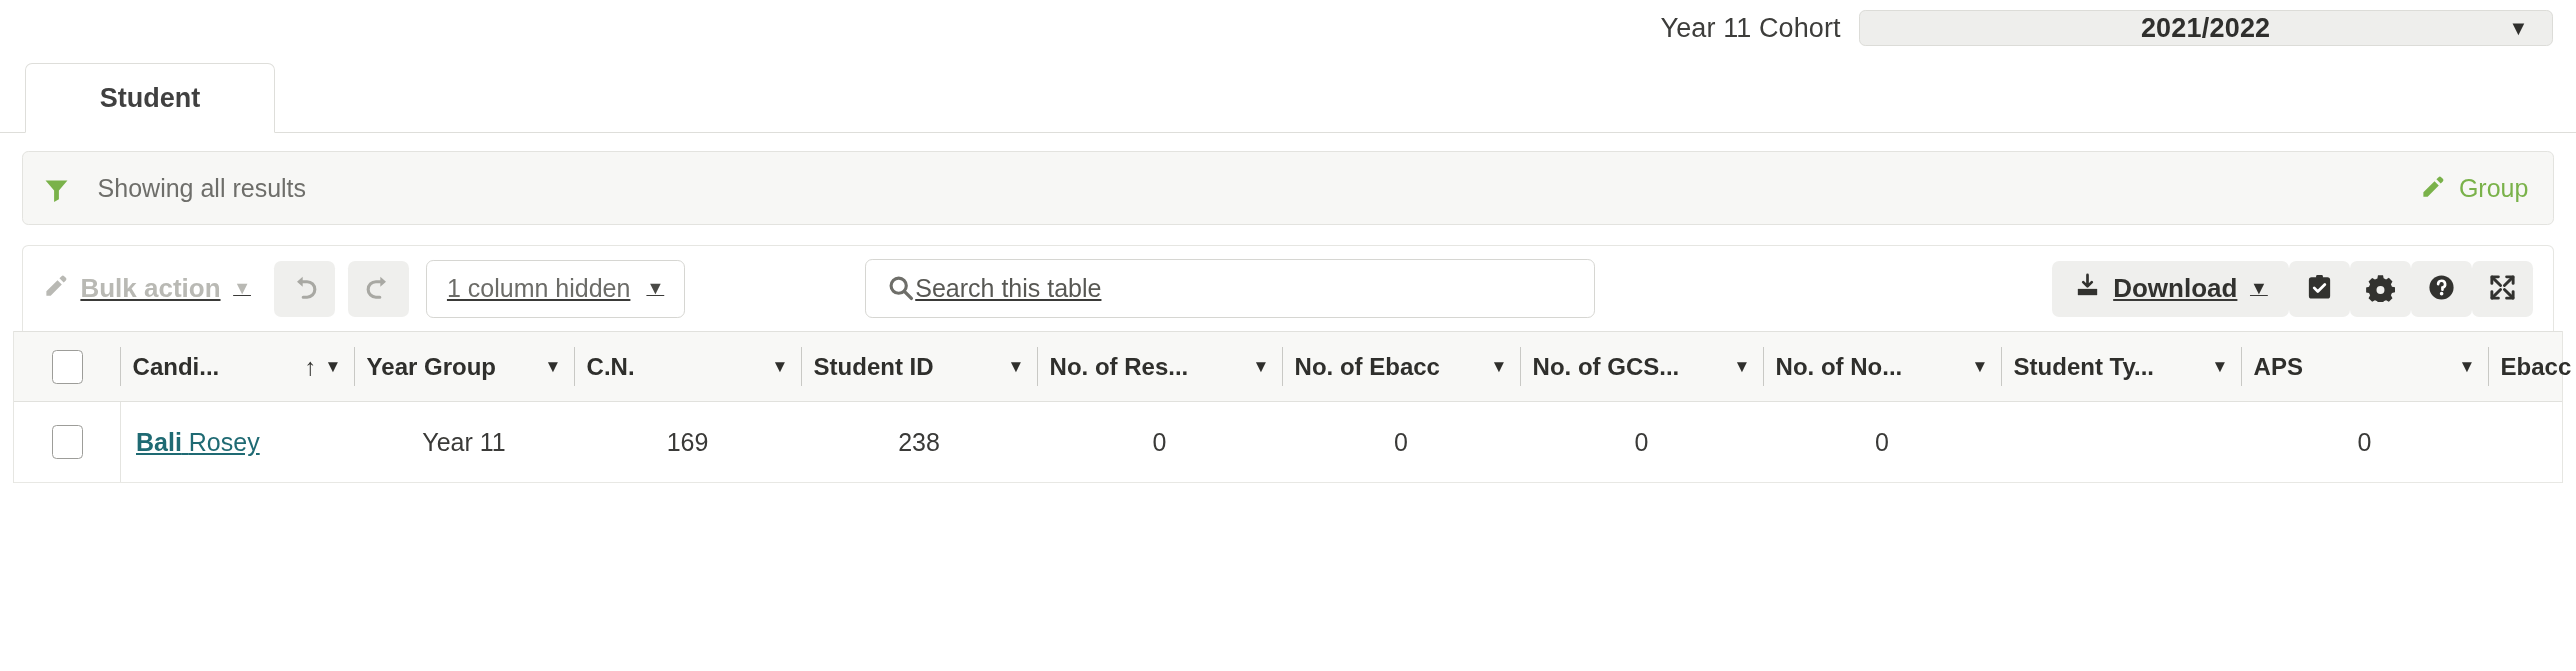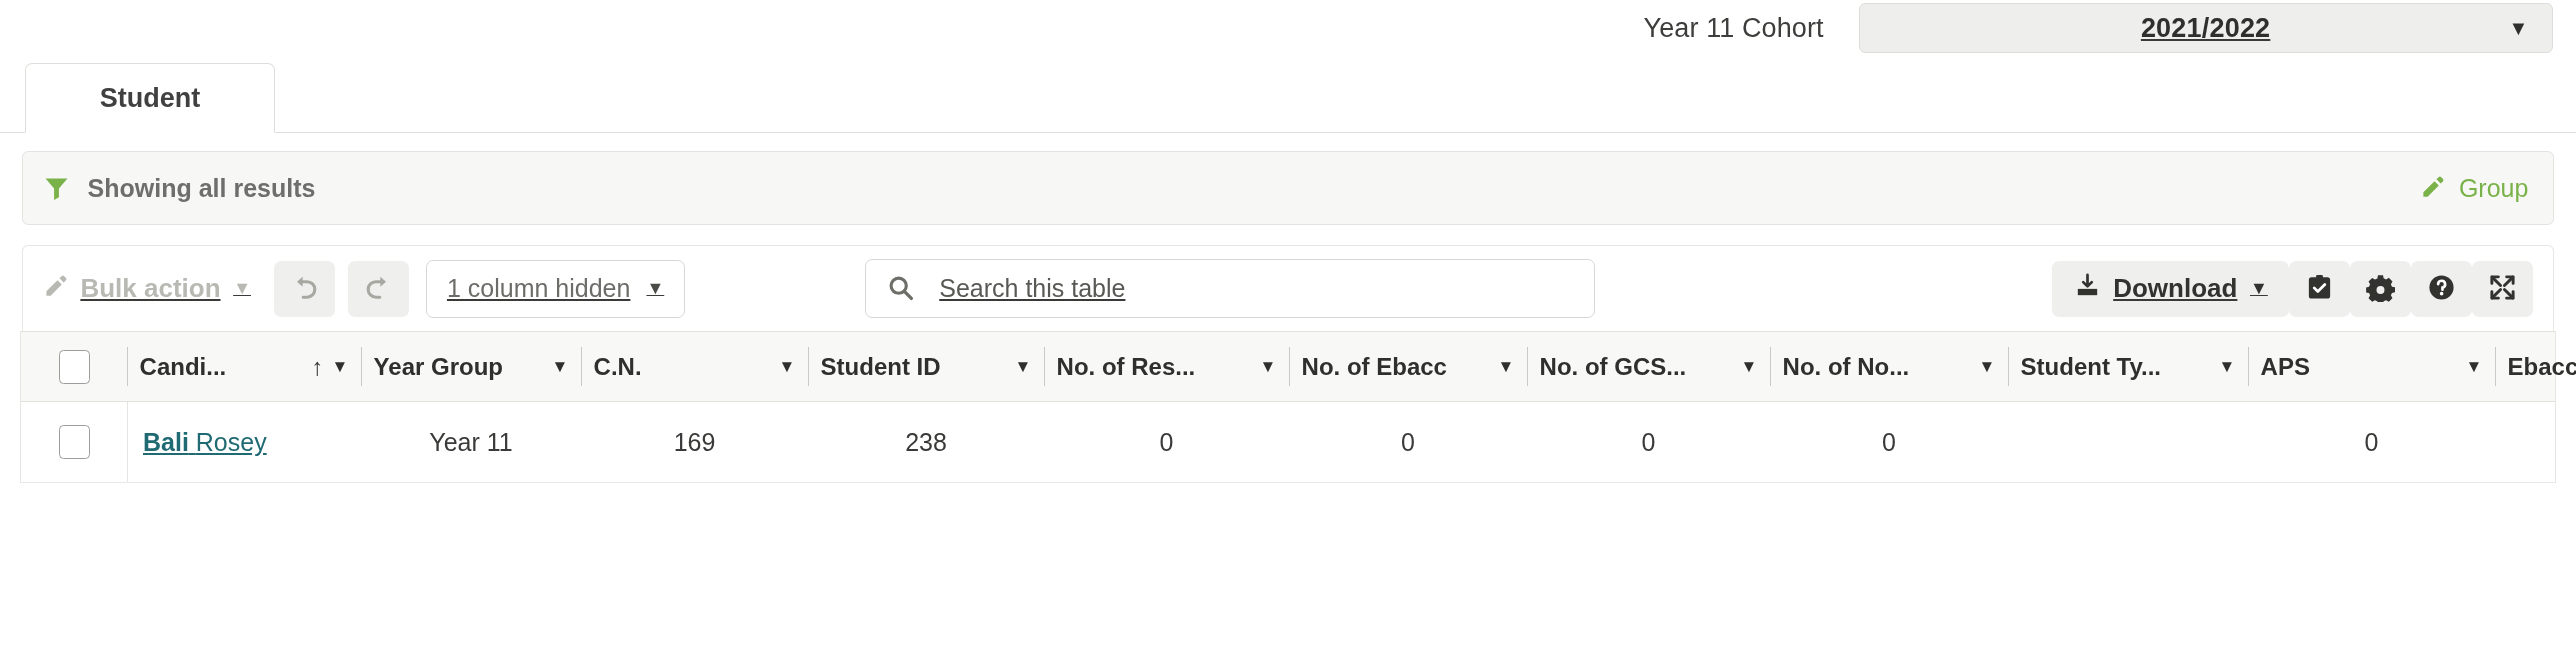--- a/index.html
+++ b/index.html
@@ -11,39 +11,38 @@
     overflow: hidden;
   }
 
   
   .cohort-bar {
     height: 56px;
     display: flex;
     align-items: center;
     justify-content: flex-end;
     padding-right: 23.4px;
-    gap: 35px;
+    gap: 18px;
   }
   .cohort-label {
     font-size: 27px;
     color: #3d3d3b;
     letter-spacing: 0.1px;
   }
   .cohort-select {
     width: 694px;
-    height: 50px;
+    height: 36px;
     background: #eeeeec;
     border: 0.9px solid #dcdcd8;
     border-radius: 6.3px;
     display: flex;
     align-items: center;
     justify-content: center;
     position: relative;
     cursor: pointer;
-    text-decoration: underline;
   }
   .cohort-select .val {
     font-size: 27px;
     font-weight: 700;
     color: #2f2f2d;
     letter-spacing: 0.2px;
   }
   .cohort-select .caret {
     position: absolute;
     right: 23.4px;
@@ -93,21 +92,21 @@
     margin: 18px 21.6px 0 21.6px;
     height: 74px;
     background: #f7f7f5;
     border: 0.9px solid #e3e3df;
     border-radius: 6.3px;
     display: flex;
     align-items: center;
     justify-content: space-between;
     padding: 0 25px 0 20px;
   }
-  .filter-left { display: flex; align-items: center; gap: 18px; font-weight: bold; }
+  .filter-left { display: flex; align-items: flex-end; gap: 28px; }
   .funnel {
     width: 27px; height: 25px;
     display: block;
   }
   .filter-text {
     font-size: 25px;
     color: #6e6e6a;
   }
   .change-link {
     display: flex;
@@ -174,21 +173,21 @@
   .colhidden .caret { font-size: 18px; color: #4a4a46; }
 
   .search-wrap {
     margin-left: 180px;
     width: 730px;
     height: 59px;
     border: 0.9px solid #d6d6d2;
     border-radius: 7.2px;
     display: flex;
     align-items: center;
-    gap: 24px;
+    gap: 0;
     padding: 0 20px;
     background: #fff;
   }
   .search-wrap input {
     border: none;
     outline: none;
     font-size: 25px;
     font-family: "Liberation Sans", sans-serif;
     color: #3a3a38;
     background: transparent;
@@ -213,21 +212,21 @@
     font-size: 26px;
     font-weight: 700;
     color: #32322f;
     font-family: "Liberation Sans", sans-serif;
     cursor: pointer;
   }
   .download-btn .caret { font-size: 18px; }
 
   
   .table-wrap {
-    margin: 0 20px;
+    margin: 0 13px;
     border-left: 0.9px solid #e6e6e2;
     border-right: 0.9px solid #e6e6e2;
   }
   table { border-collapse: collapse; width: 100%; table-layout: fixed; }
   thead th {
     background: #f8f8f6;
     border-top: 0.9px solid #e1e1dd;
     border-bottom: 0.9px solid #e1e1dd;
     height: 70px;
     font-size: 24px;

